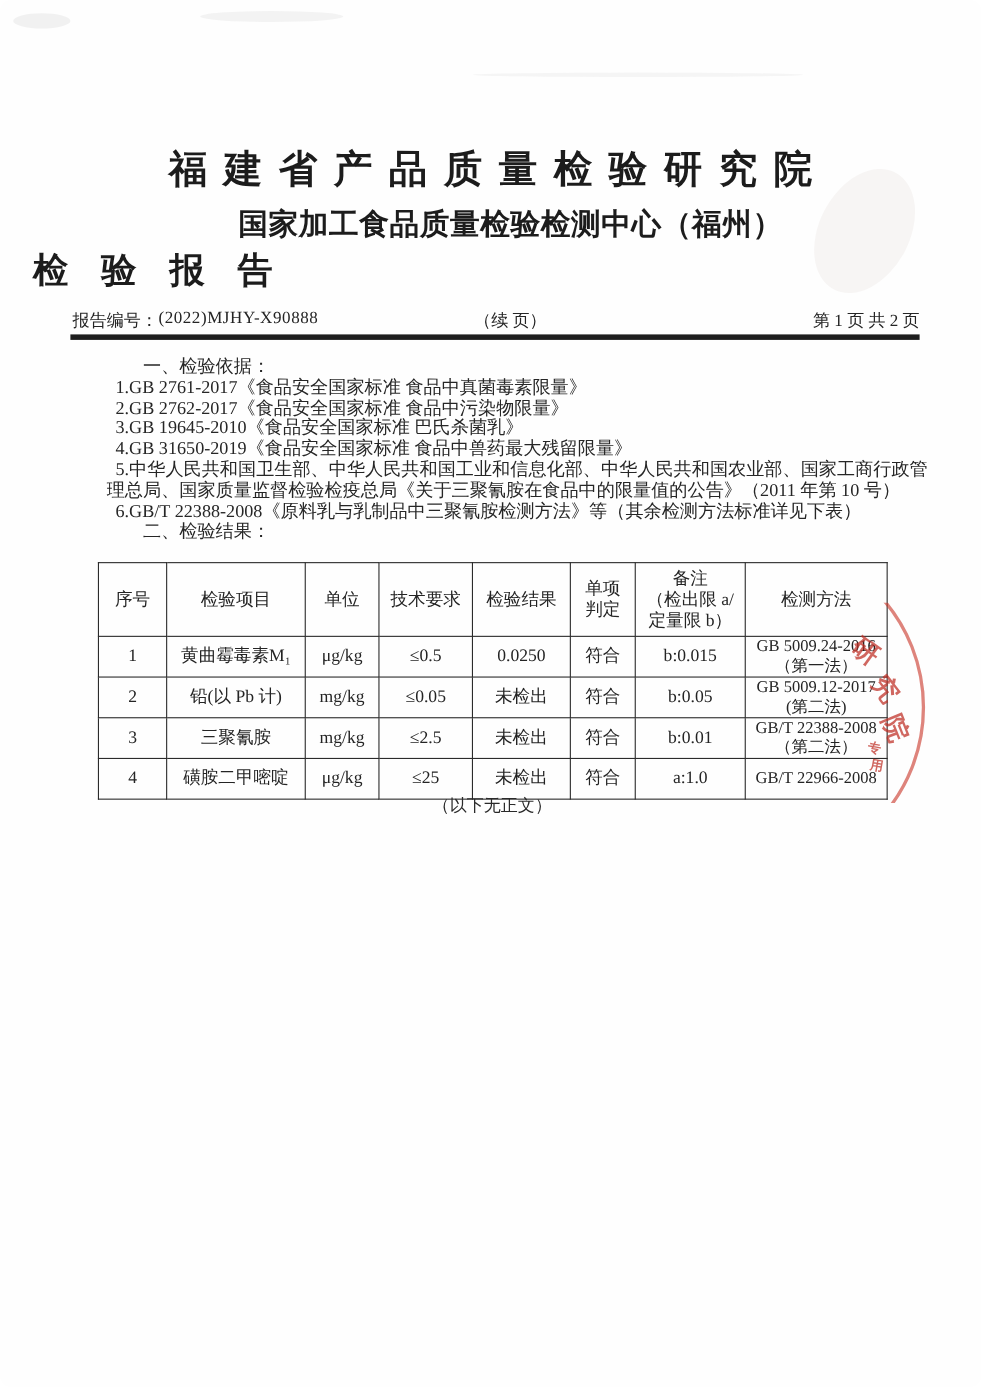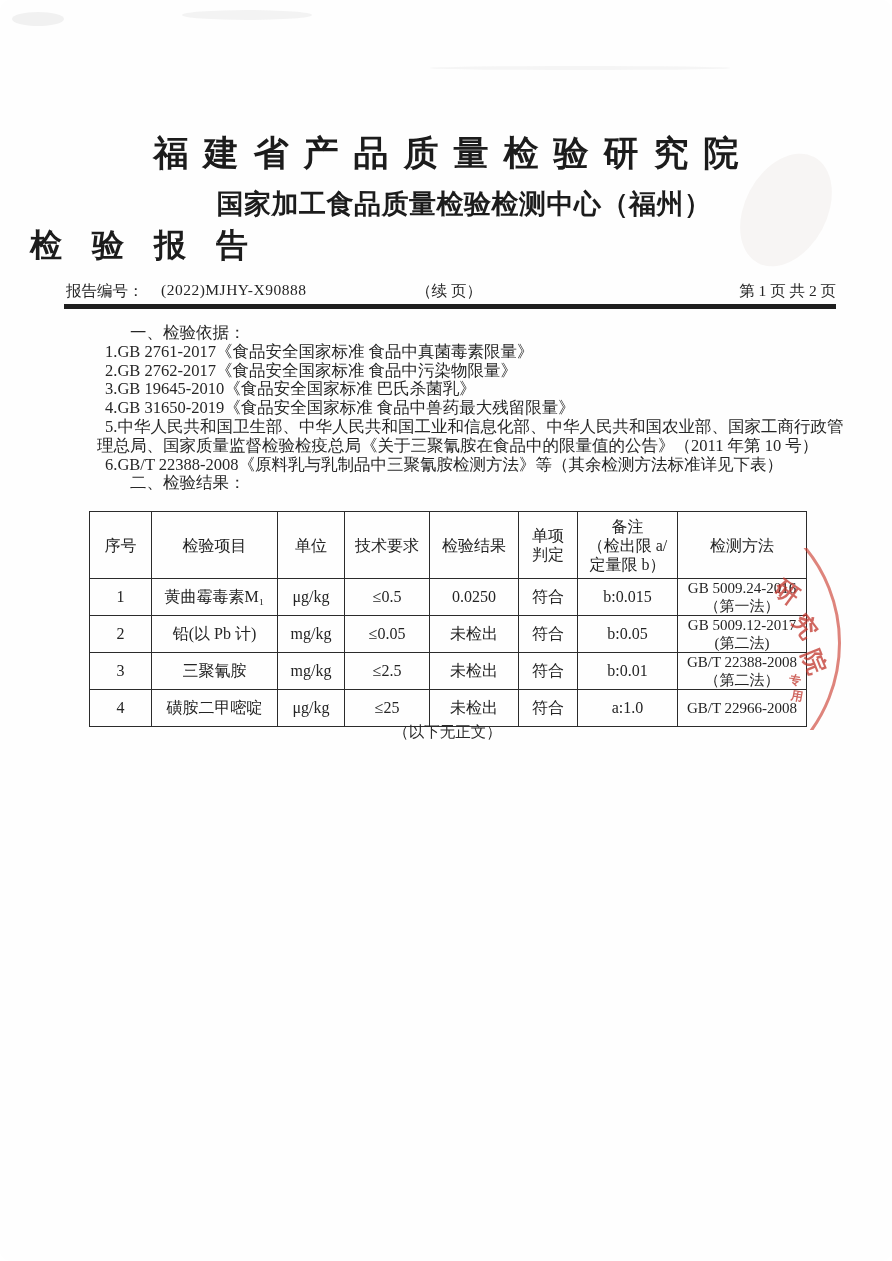--- a/index.html
+++ b/index.html
@@ -29,22 +29,22 @@
     font-size:27px;font-weight:bold;letter-spacing:.5px;color:#1c1c1c;margin-left:18px;
   }
   .t-report{
     position:absolute;top:224px;left:0;width:892px;
     font-size:32px;font-weight:bold;letter-spacing:30px;text-indent:30px;color:#1c1c1c;
   }
 
   
   .meta{position:absolute;top:281px;left:0;width:892px;height:22px;font-size:15.5px;color:#242424;}
   .meta .lbl{position:absolute;left:66px;}
-  .meta .val{position:absolute;left:161px;letter-spacing:.5px;text-align:right;}
-  .meta .cont{position:absolute;left:416px;}
+  .meta .val{position:absolute;left:144px;letter-spacing:.5px;text-align:right;}
+  .meta .cont{position:absolute;left:431px;}
   .meta .pg{position:absolute;right:56px;}
   .rule{position:absolute;top:304px;left:64px;width:772px;height:4.5px;background:#1e1e1e;}
 
   
   .bodytext{
     position:absolute;top:324px;left:97px;width:748px;
     font-size:16.5px;line-height:18.8px;color:#262626;
   }
   .sec{padding-left:33px;}
   .item{text-indent:8px;}

